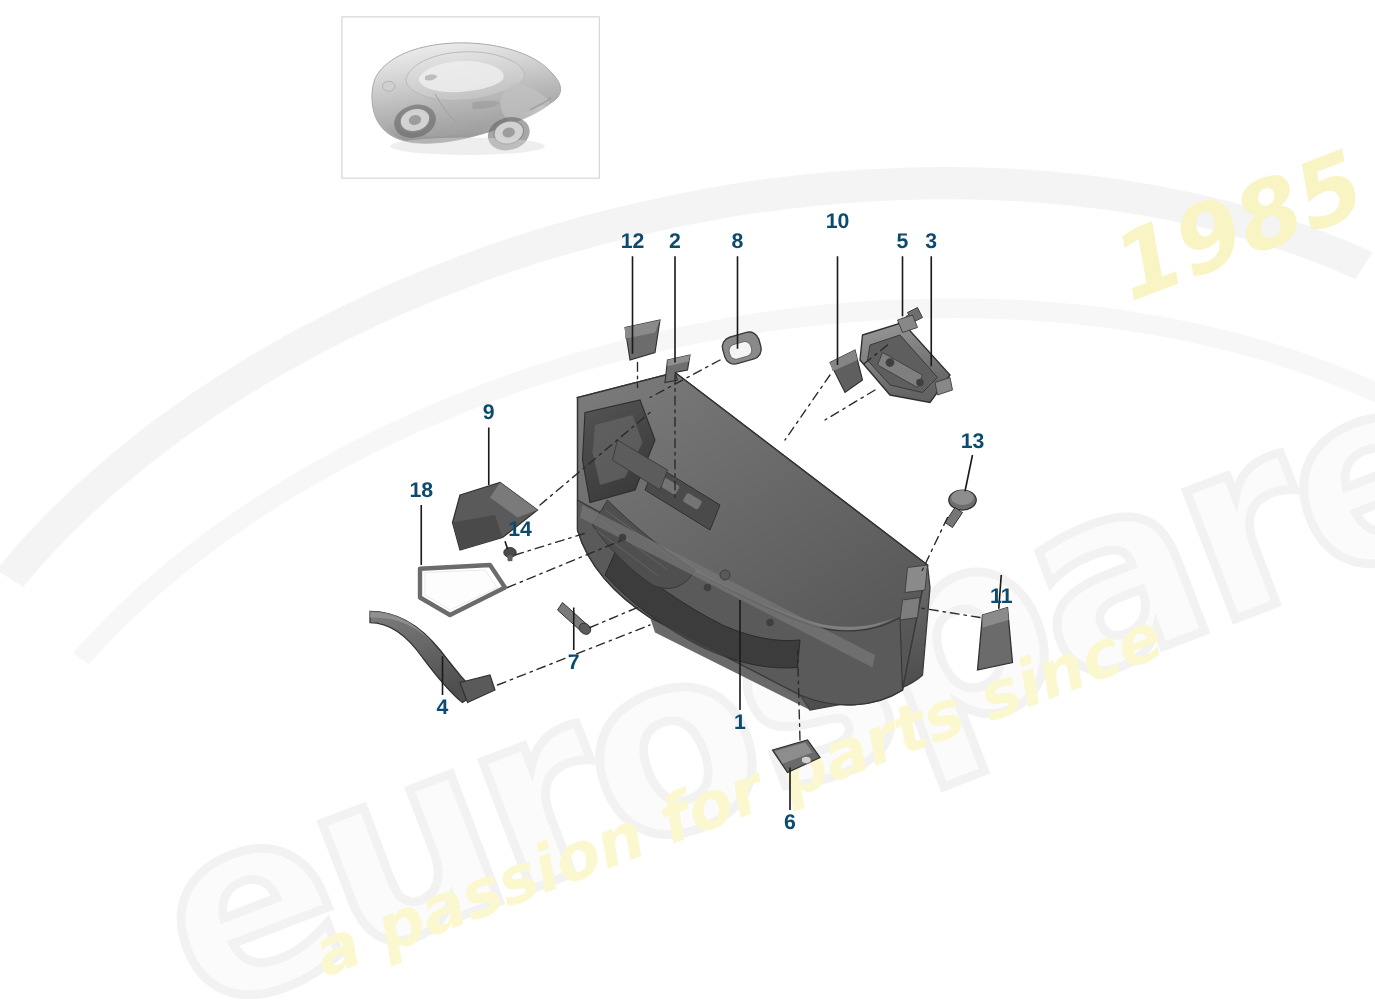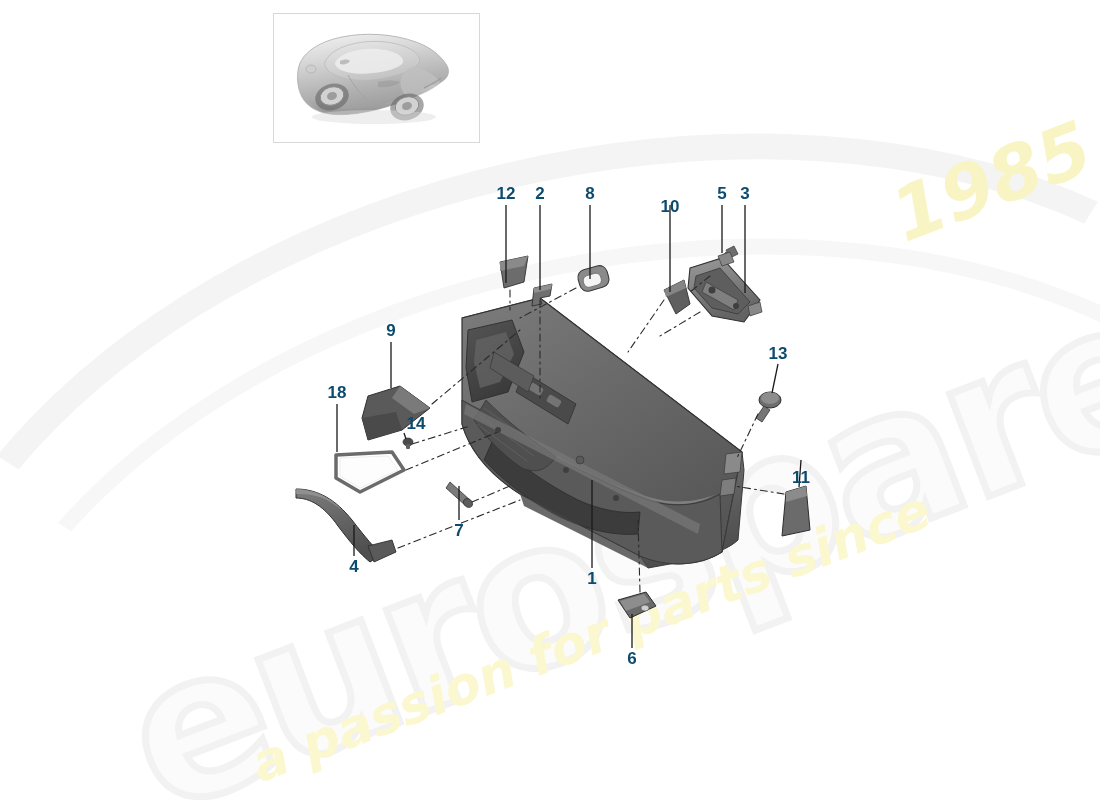--- a/index.html
+++ b/index.html
@@ -431,21 +431,21 @@
         <line x1="632" y1="648" x2="632" y2="614"></line>
         <line x1="778" y1="364" x2="772" y2="393"></line>
         <line x1="801" y1="460" x2="799" y2="487"></line>
       </g>
   </svg>
 
   <div id="callout-layer">
       <div class="callout" style="left: 506px; top: 193px;">12</div>
       <div class="callout" style="left: 540px; top: 193px;">2</div>
       <div class="callout" style="left: 590px; top: 193px;">8</div>
-      <div class="callout" style="left: 670px; top: 206px;">10</div>
+      <div class="callout" style="left: 670px; top: 177px;">10</div>
       <div class="callout" style="left: 722px; top: 193px;">5</div>
       <div class="callout" style="left: 745px; top: 193px;">3</div>
       <div class="callout" style="left: 391px; top: 330px;">9</div>
       <div class="callout" style="left: 337px; top: 392px;">18</div>
       <div class="callout" style="left: 404px; top: 423px; margin-left: 12px;">14</div>
       <div class="callout" style="left: 354px; top: 566px;">4</div>
       <div class="callout" style="left: 459px; top: 530px;">7</div>
       <div class="callout" style="left: 592px; top: 578px;">1</div>
       <div class="callout" style="left: 632px; top: 658px;">6</div>
       <div class="callout" style="left: 778px; top: 353px; text-align: center;">13</div>

